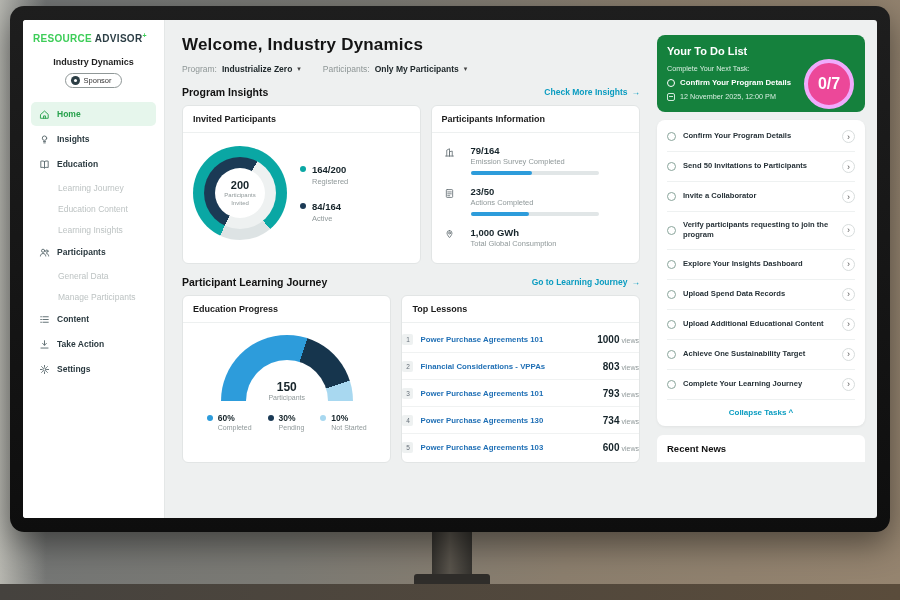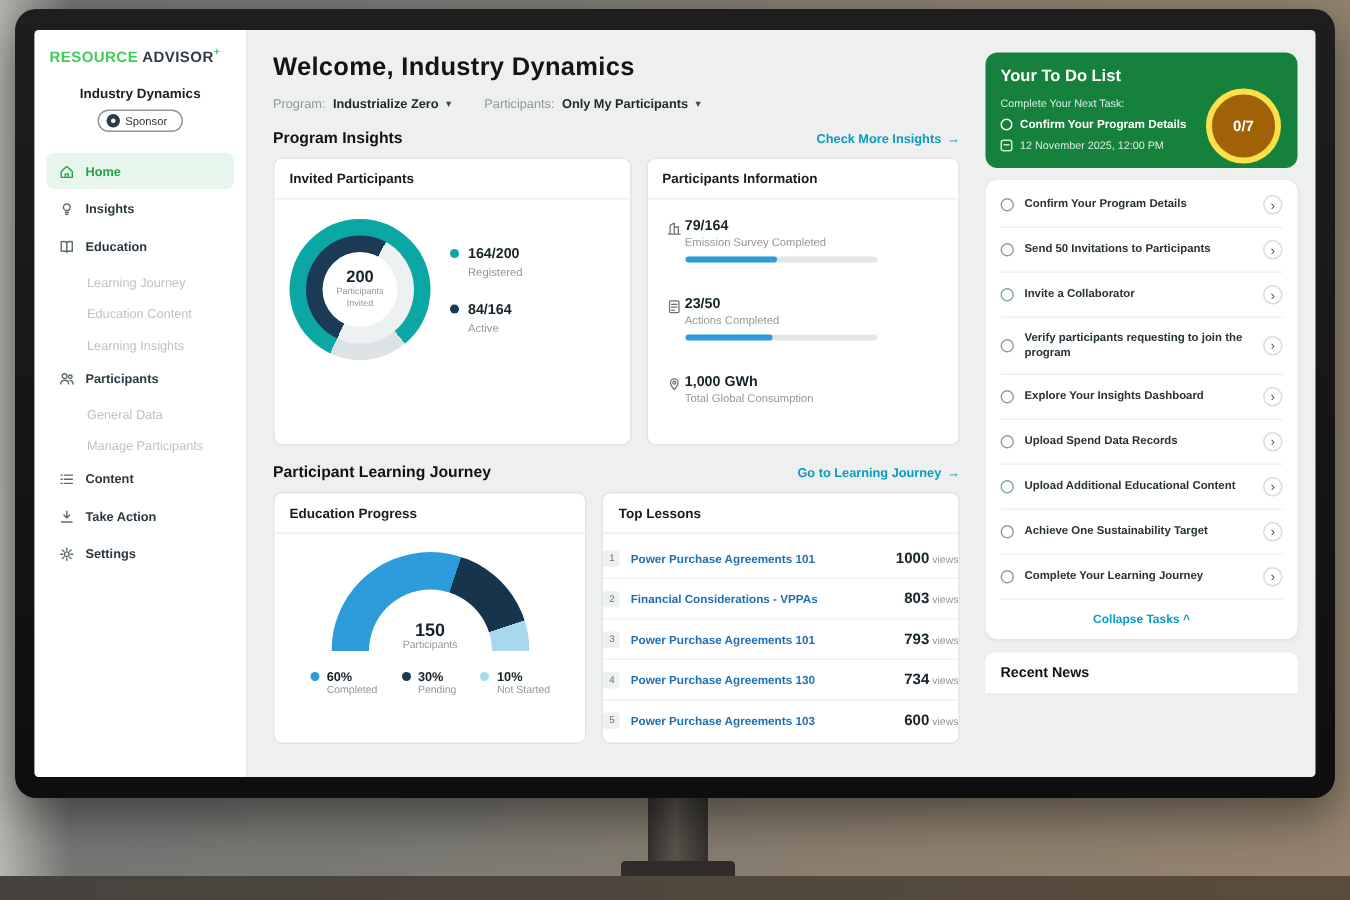--- a/index.html
+++ b/index.html
@@ -69,21 +69,21 @@
   .dc-lab{font-size:6px;color:#90999a;line-height:1.35;width:38px}
   .legend{display:flex;flex-direction:column;gap:15px}
   .leg-item{display:flex;gap:6px;align-items:flex-start}
   .dot{width:6px;height:6px;border-radius:50%;margin-top:2px;flex-shrink:0}
   .dot.teal{background:#0aa7a4}.dot.navy{background:#1b3a55}
   .dot.blue{background:#2d9cdb}.dot.lblue{background:#a8d8f0}
   .leg-val{font-size:9.5px;font-weight:bold;color:#16242a}
   .leg-lab{font-size:7.5px;color:#90999a;margin-top:2px}
 
   .info-body{padding:12px 12px 4px}
-  .info-row{display:flex;gap:2px;margin-bottom:22px}
+  .info-row{display:flex;gap:16px;margin-bottom:11px}
   .iicon{width:11px;height:11px;stroke:#6a7478;fill:none;stroke-width:1.1;stroke-linecap:round;
     stroke-linejoin:round;margin-top:2px;flex-shrink:0}
   .info-val{font-size:9.5px;font-weight:bold;color:#16242a}
   .info-lab{font-size:7.5px;color:#90999a;margin-top:1px}
   .bar{width:128px;height:4px;border-radius:2px;background:#e1e6e7;margin-top:5px}
   .bar-fill{height:100%;border-radius:2px;background:#2d9cdb;width:calc(var(--pct)*1%)}
 
   .edu-body{padding:12px 10px 8px;display:flex;flex-direction:column;align-items:center}
   .gauge{width:132px;height:66px;position:relative;overflow:hidden}
   .gauge-arc{position:absolute;left:0;top:0;width:132px;height:132px;border-radius:50%;
@@ -115,22 +115,22 @@
   .rightpanel{width:226px;flex-shrink:0;padding:15px 12px 0 6px;overflow:hidden}
   .todo-hero{position:relative;background:#15813d;border-radius:8px;padding:10px 70px 11px 10px;color:#fff}
   .th-title{font-size:11px;font-weight:bold}
   .th-sub{font-size:7.2px;margin-top:7px;color:#d9efe2}
   .th-task{display:flex;gap:5px;align-items:center;margin-top:5px;font-size:7.8px;font-weight:bold}
   .th-circle{width:8px;height:8px;border:1.2px solid #fff;border-radius:50%;flex-shrink:0}
   .th-date{display:flex;gap:5px;align-items:center;margin-top:5px;font-size:7.2px;color:#d9efe2}
   .cal-icon{width:8px;height:8px;border:1.2px solid #cfe9da;border-radius:2px;position:relative;flex-shrink:0}
   .cal-icon::before{content:"";position:absolute;left:1px;right:1px;top:2px;height:1px;background:#cfe9da}
   .th-ring{position:absolute;right:11px;top:24px;width:50px;height:50px;border-radius:50%;
-    background:#a16207;border:4px solid #fde047;display:grid;place-items:center;
-    font-size:10px;font-weight:bold}
+    background:#ec4899;border:4px solid #f0abfc;display:grid;place-items:center;
+    font-size:16px;font-weight:bold}
   .todo-list{background:#fff;border-radius:8px;margin-top:8px;padding:2px 10px 4px;
     box-shadow:0 1px 3px rgba(0,0,0,.06)}
   .task-row{display:flex;align-items:center;gap:7px;padding:8px 0;border-bottom:1px solid #eef1f1}
   .task-check{width:9px;height:9px;border:1px solid #8aa59b;border-radius:50%;flex-shrink:0;cursor:pointer}
   .task-label{flex:1;font-size:7.6px;font-weight:bold;color:#273238;line-height:1.35}
   .task-go{width:13px;height:13px;border:1px solid #d8dddd;border-radius:50%;display:grid;
     place-items:center;font-size:9px;color:#555;flex-shrink:0;cursor:pointer;line-height:0}
   .collapse-link{text-align:center;padding:8px 0 5px;font-size:8px;font-weight:bold;color:#0a9cc0;cursor:pointer}
   .news-bar{background:#fff;border-radius:6px 6px 0 0;margin-top:9px;padding:8px 10px;
     font-size:9.5px;font-weight:bold;color:#121212}

